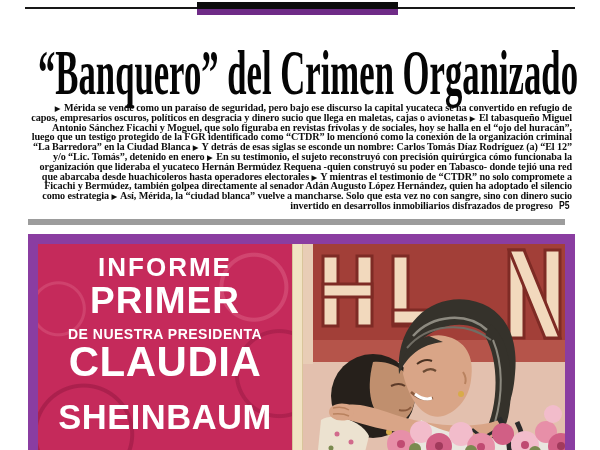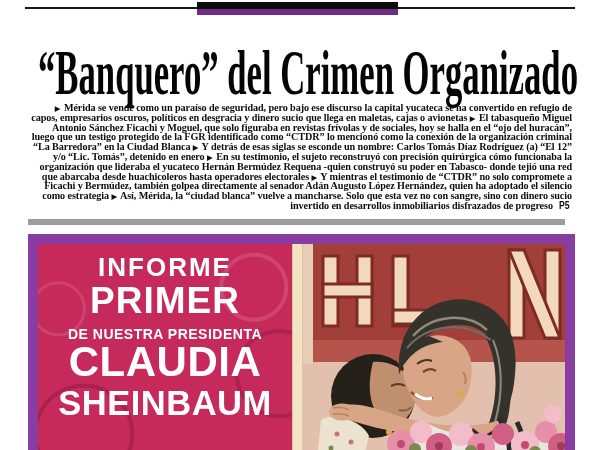--- a/index.html
+++ b/index.html
@@ -61,21 +61,21 @@
       radial-gradient(circle at 85% 20%, transparent 30px, rgba(230,120,150,.35) 31px, rgba(230,120,150,.35) 34px, transparent 35px),
       radial-gradient(circle at 95% 60%, transparent 40px, rgba(140,20,60,.4) 41px, rgba(140,20,60,.4) 44px, transparent 45px),
       radial-gradient(circle at 8% 30%, transparent 24px, rgba(230,120,150,.3) 25px, rgba(230,120,150,.3) 27px, transparent 28px);
     color:#ffffff;text-align:center;
     font-family:"Liberation Sans","DejaVu Sans",sans-serif;font-weight:bold;
   }
   .kicker-top{font-size:26px;letter-spacing:2px;margin-top:10px;line-height:1;}
   .kicker-main{font-size:37px;letter-spacing:1px;margin-top:2px;line-height:1;}
   .subtitle{font-size:14px;letter-spacing:.5px;margin-top:8px;line-height:1;}
   .name-first{font-size:42px;letter-spacing:.5px;line-height:1;}
-  .name-last{font-size:34.5px;letter-spacing:.5px;margin-top:3px;line-height:1;}
+  .name-last{font-size:34.5px;letter-spacing:.5px;margin-top:17px;line-height:1;}
 
   .cream-strip{
     flex:0 0 11px;width:11px;background:var(--cream,#f1e3c3);
     border-left:1px solid #d9c59b;border-right:1px solid #d9c59b;box-sizing:border-box;
   }
   .promo-photo{flex:1 1 auto;position:relative;overflow:hidden;background:var(--photo-red,#a23f38);}
   .promo-photo svg{display:block;width:100%;height:100%;}
 </style>
 </head>
 <body>

